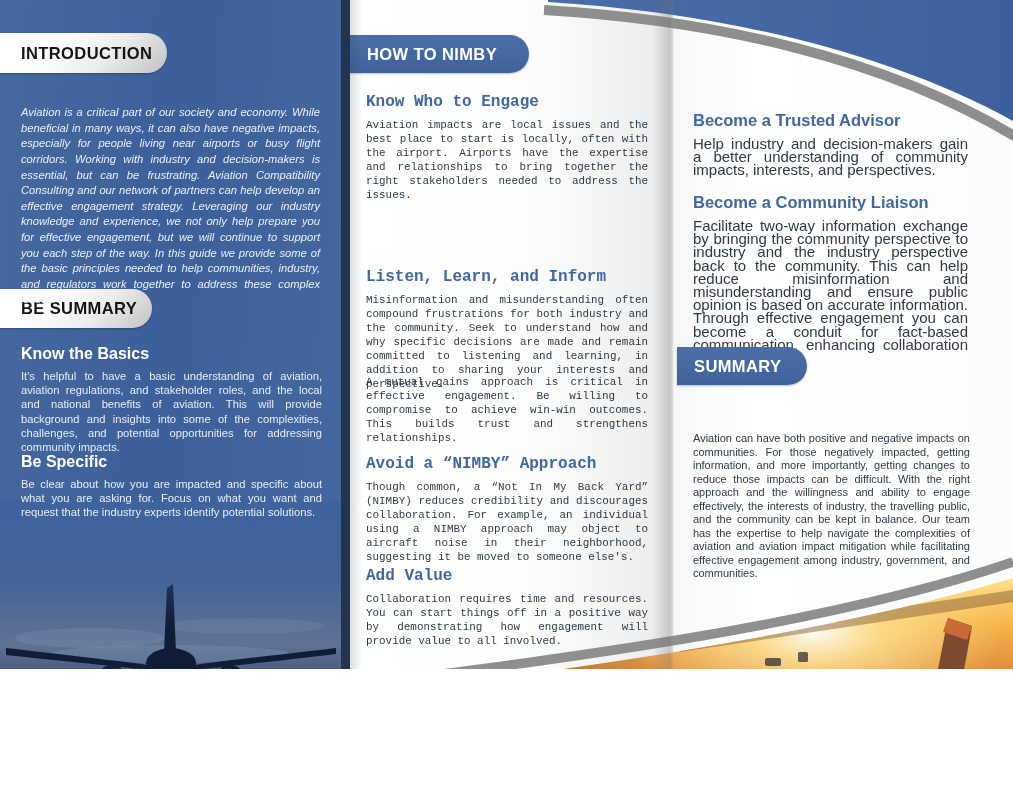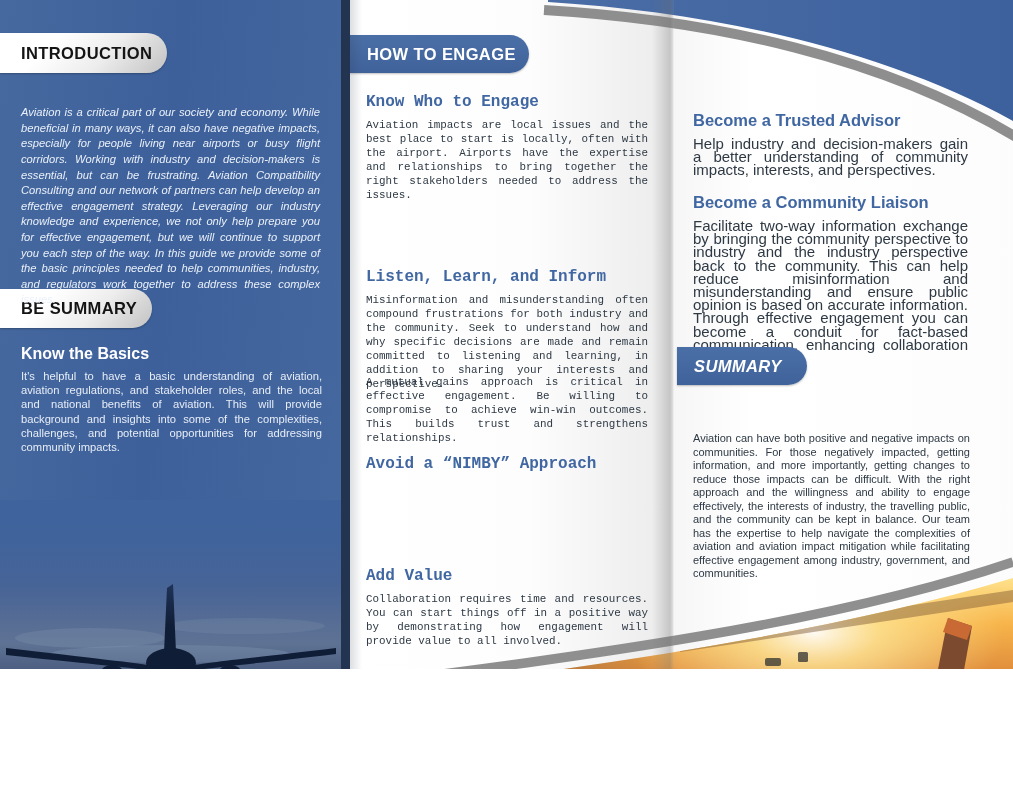--- a/index.html
+++ b/index.html
@@ -20,21 +20,21 @@
 
   
   .pill{position:absolute;box-sizing:border-box;font-weight:700;letter-spacing:.4px;white-space:nowrap;}
   .pill-silver{background:linear-gradient(135deg,#ffffff 30%,#ededed 62%,#c2c2c2 100%);
                color:#141414;border-radius:0 21px 21px 0;box-shadow:0 1px 2px rgba(0,0,0,.25);}
   .pill-blue{background:linear-gradient(180deg,#4A6FA6 0%,#40629B 100%);color:#ffffff;
              border-radius:0 20px 20px 0;box-shadow:0 1px 2px rgba(0,0,0,.25);}
   .pill-intro{top:33px;left:0;width:167px;height:40px;line-height:40px;padding-left:21px;font-size:16.5px;}
   .pill-bp{top:289px;left:0;width:152px;height:39px;line-height:39px;padding-left:21px;font-size:16.5px;}
   .pill-engage{top:35px;left:0;width:179px;height:38px;line-height:38px;padding-left:17px;font-size:16.5px;}
-  .pill-summary{top:347px;left:4px;width:130px;height:38px;line-height:38px;padding-left:17px;font-size:16.5px;border-radius:0 19px 19px 0;font-style:italic;}
+  .pill-summary{top:347px;left:4px;width:130px;height:38px;line-height:38px;padding-left:17px;font-size:16.5px;border-radius:0 19px 19px 0;}
 
   
   .lp-text{position:absolute;left:21px;width:299px;color:#EAF0F9;text-align:justify;
            font-size:11.2px;line-height:15.6px;z-index:5;font-style:italic;}
   .lp-sec{position:absolute;left:21px;width:301px;z-index:5;}
   .lp-sec h3{margin:0 0 6px 0;color:#ffffff;font-size:16px;font-weight:700;}
   .lp-sec p{margin:0;color:#E7EDF7;text-align:justify;font-size:11.2px;line-height:14.2px;}
 
   .mp-sec{position:absolute;left:16px;width:282px;font-family:Liberation Mono, monospace;}
   .mp-sec h3{margin:0 0 7px 0;color:#4067A2;font-size:16px;font-weight:700;}
@@ -125,42 +125,47 @@
 
     <div class="pill pill-silver pill-bp">
       <span>BE SUMMARY</span>
     </div>
 
     <div class="lp-sec" style="top:345px;">
       <h3>Know the Basics</h3>
       <p>It's helpful to have a basic understanding of aviation, aviation regulations, and stakeholder roles, and the local and national benefits of aviation.  This will provide background and insights into some of the complexities, challenges, and potential opportunities for addressing community impacts.</p>
     </div>
 
+    <div class="lp-sec" style="top:453px;">
+      <h3>Be Specific</h3>
+      <p>Be clear about how you are impacted and specific about what you are asking for.  Focus on what you want and request that the industry experts identify potential solutions.</p>
+    </div>
   </section>
 
   <div class="fold-strip"></div>
 
   <section class="panel panel-middle">
     <div class="pill pill-blue pill-engage">
-      <span>HOW TO ENGAGE</span>
+      <span>HOW TO NIMBY</span>
     </div>
 
     <div class="mp-sec" style="top:93px;">
       <h3>Know Who to Engage</h3>
       <p>Aviation impacts are local issues and the best place to start is locally, often with the airport.  Airports have the expertise and relationships to bring together the right stakeholders needed to address the issues.</p>
     </div>
     <div class="mp-sec" style="top:268px;">
       <h3>Listen, Learn, and Inform</h3>
       <p>Misinformation and misunderstanding often compound frustrations for both industry and the community.  Seek to understand how and why specific decisions are made and remain committed to listening and learning, in addition to sharing your interests and perspective.</p>
     </div>
     <div class="mp-sec" style="top:375px;">
       <p>A mutual gains approach is critical in effective engagement. Be willing to compromise to achieve win-win outcomes. This builds trust and strengthens relationships.</p>
     </div>
     <div class="mp-sec" style="top:455px;">
       <h3>Avoid a “NIMBY” Approach</h3>
+      <p>Though common, a “Not In My Back Yard” (NIMBY) reduces credibility and discourages collaboration. For example, an individual using a NIMBY approach may object to aircraft noise in their neighborhood, suggesting it be moved to someone else's.</p>
     </div>
     <div class="mp-sec" style="top:567px;">
       <h3>Add Value</h3>
       <p>Collaboration requires time and resources.  You can start things off in a positive way by demonstrating how engagement will provide value to all involved.</p>
     </div>
   </section>
 
   <section class="panel panel-right">
     <div class="rp-sec" style="top:111px;">
       <h3>Become a Trusted Advisor</h3>

